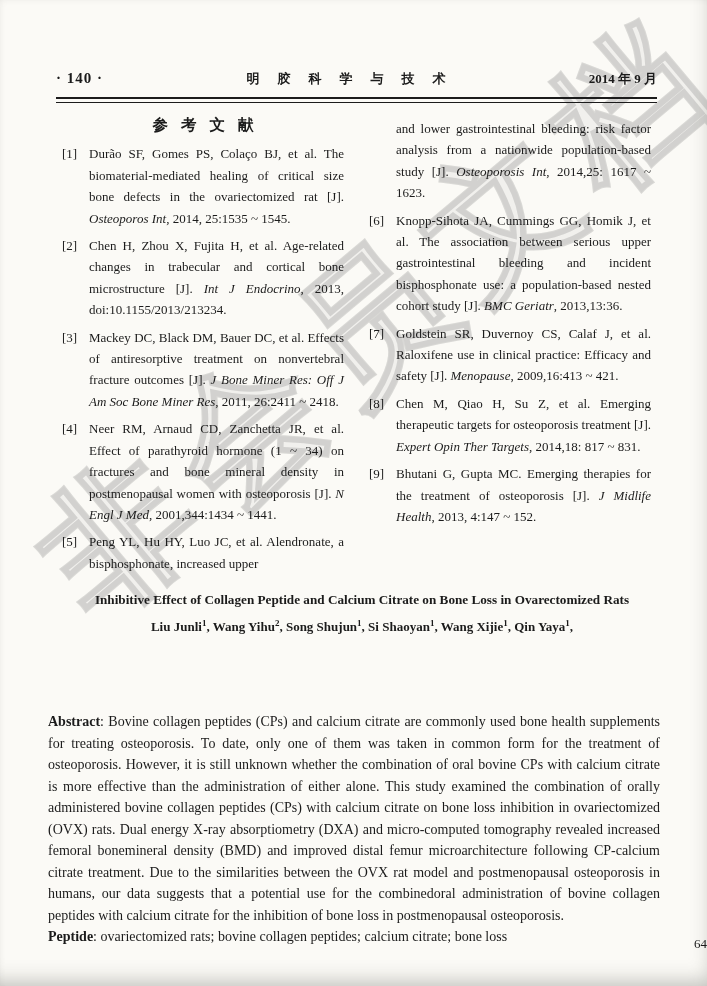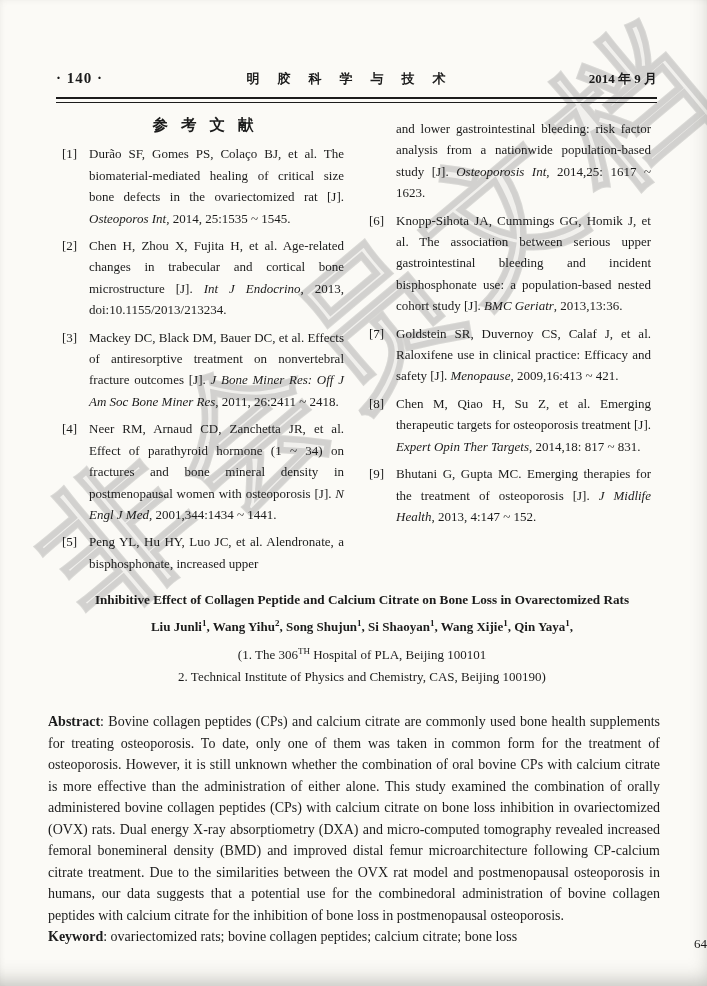--- a/index.html
+++ b/index.html
@@ -104,28 +104,24 @@
         <p class="ref"><span class="lbl">[8]</span><span>Chen M, Qiao H, Su Z, et al. Emerging therapeutic targets for osteoporosis treatment [J]. </span><i>Expert Opin Ther Targets</i><span>, 2014,18: 817 ~ 831.</span></p>
         <p class="ref"><span class="lbl">[9]</span><span>Bhutani G, Gupta MC. Emerging therapies for the treatment of osteoporosis [J]. </span><i>J Midlife Health</i><span>, 2013, 4:147 ~ 152.</span></p>
       </div>
   </div>
 
   <div class="article">
     <p class="art-title">Inhibitive Effect of Collagen Peptide and Calcium Citrate on Bone Loss in Ovarectomized Rats</p>
     <div class="authors" id="authors">
         <div><span>Liu Junli<sup>1</sup></span>, <span>Wang Yihu<sup>2</sup></span>, <span>Song Shujun<sup>1</sup></span>, <span>Si Shaoyan<sup>1</sup></span>, <span>Wang Xijie<sup>1</sup></span>, <span>Qin Yaya<sup>1</sup></span>,</div>
       </div>
-    <div class="affils" id="affils">
-        <div>(1. The 306<sup>TH</sup> Hospital of PLA, Beijing 100101</div>
-        <div>2. Technical Institute of Physics and Chemistry, CAS, Beijing 100190)</div>
-      </div>
   </div>
 
   <div class="abstract-wrap">
     <p><span class="lead">Abstract</span><span>: Bovine collagen peptides (CPs) and calcium citrate are commonly used bone health supplements for treating osteoporosis. To date, only one of them was taken in common form for the treatment of osteoporosis. However, it is still unknown whether the combination of oral bovine CPs with calcium citrate is more effective than the administration of either alone. This study examined the combination of orally administered bovine collagen peptides (CPs) with calcium citrate on bone loss inhibition in ovariectomized (OVX) rats. Dual energy X-ray absorptiometry (DXA) and micro-computed tomography revealed increased femoral bonemineral density (BMD) and improved distal femur microarchitecture following CP-calcium citrate treatment. Due to the similarities between the OVX rat model and postmenopausal osteoporosis in humans, our data suggests that a potential use for the combinedoral administration of bovine collagen peptides with calcium citrate for the inhibition of bone loss in postmenopausal osteoporosis.</span></p>
-    <p class="kw"><span class="lead">Keyword</span><span>: ovariectomized rats; bovine collagen peptides; calcium citrate; bone loss</span></p>
+    <p class="kw"><span class="lead">Peptide</span><span>: ovariectomized rats; bovine collagen peptides; calcium citrate; bone loss</span></p>
   </div>
 
   <div class="footer">
     <span>64</span>
   </div>
 
 </div>
 
 </body></html>

